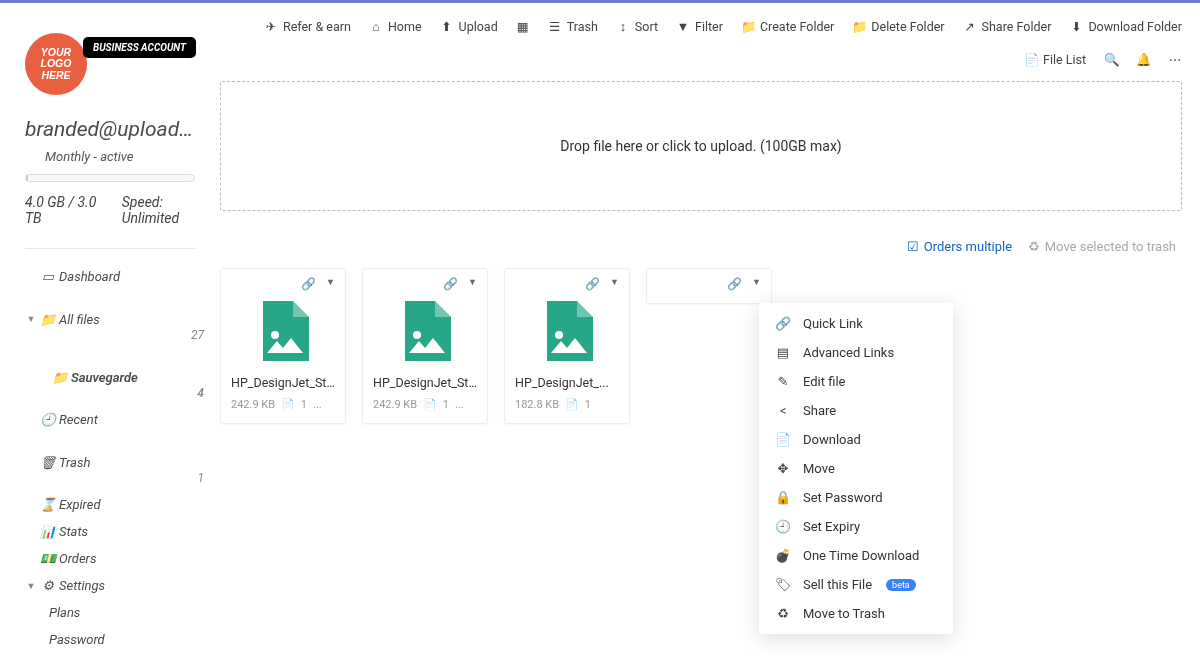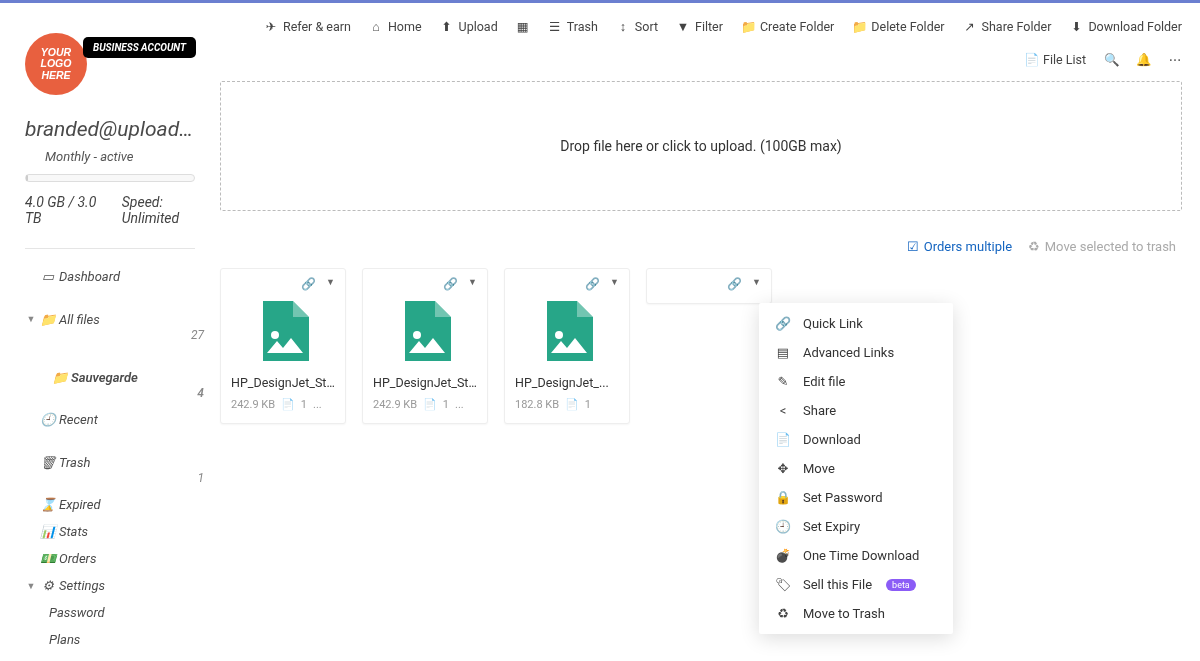--- a/index.html
+++ b/index.html
@@ -36,21 +36,21 @@
   .file-card { width: 126px; border: 1px solid #eee; border-radius: 3px; background: #fff; box-shadow: 0 1px 2px rgba(0,0,0,0.04); padding: 8px 10px 12px; position: relative; }
   .file-top { display: flex; justify-content: flex-end; gap: 10px; color: #444; font-size: 12px; }
   .file-top .caret { font-size: 9px; color: #666; }
   .file-thumb { display: flex; justify-content: center; padding: 10px 0 6px; }
   .thumb-svg { width: 52px; height: 60px; }
   .file-name { font-size: 12.5px; color: #333; white-space: nowrap; overflow: hidden; text-overflow: ellipsis; margin-top: 8px; }
   .file-meta { display: flex; gap: 6px; font-size: 11px; color: #999; margin-top: 8px; align-items: center; }
   .context-menu { position: absolute; top: 34px; right: -182px; width: 194px; background: #fff; border-radius: 2px; box-shadow: 0 4px 20px rgba(0,0,0,0.14); padding: 6px 0; z-index: 10; }
   .context-menu .cm-item { display: flex; align-items: center; gap: 12px; padding: 7px 16px; font-size: 13px; color: #333; cursor: pointer; }
   .context-menu .cm-icon { width: 16px; text-align: center; color: #444; }
-  .beta-pill { background: #8b5cf6; color: #fff; font-size: 9px; padding: 1px 6px; border-radius: 8px; margin-left: 2px; }
+  .beta-pill { background: #3b82f6; color: #fff; font-size: 9px; padding: 1px 6px; border-radius: 8px; margin-left: 2px; }
   svg { display: block; }
 </style>
 </head>
 <body>
 
 <div class="top-border"></div>
 <div class="container">
 
   <aside class="sidebar">
     <div class="logo-row">
@@ -109,24 +109,24 @@
           <span class="caret-left"></span>
           <span class="nav-icon">💵</span>
           <span class="nav-label">Orders</span>
         </li>
       <li>
           <span class="caret-left">▼</span>
           <span class="nav-icon">⚙</span>
           <span class="nav-label">Settings</span>
         </li>
       <li class="sub">
+          <span class="nav-label">Plans</span>
+        </li>
+      <li class="sub">
           <span class="nav-label">Password</span>
-        </li>
-      <li class="sub">
-          <span class="nav-label">Plans</span>
         </li>
       <li class="sub">
           <span class="nav-label">Branding</span>
         </li>
     </ul>
   </aside>
 
   <main class="main">
 
     <div class="toolbar">

